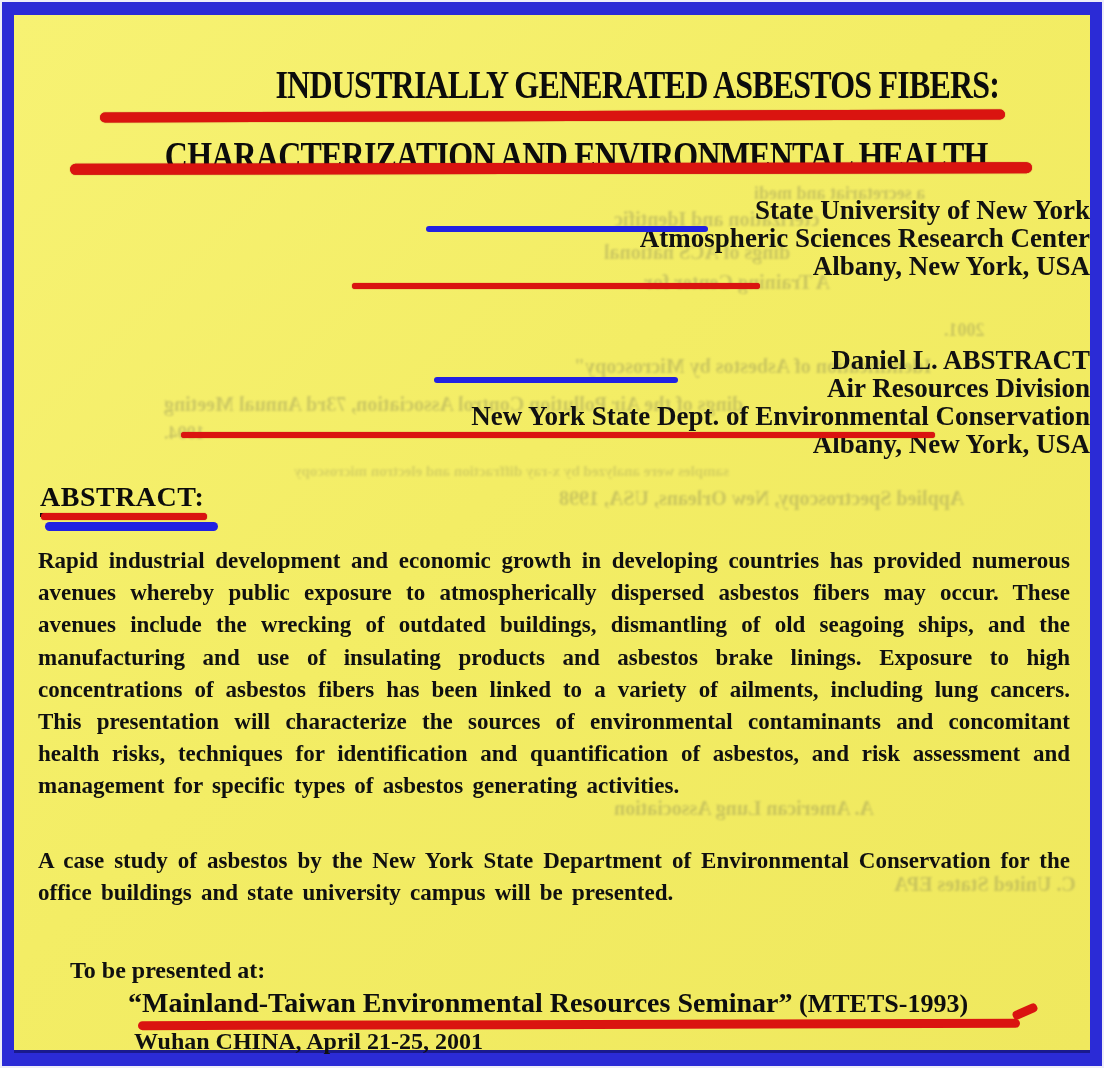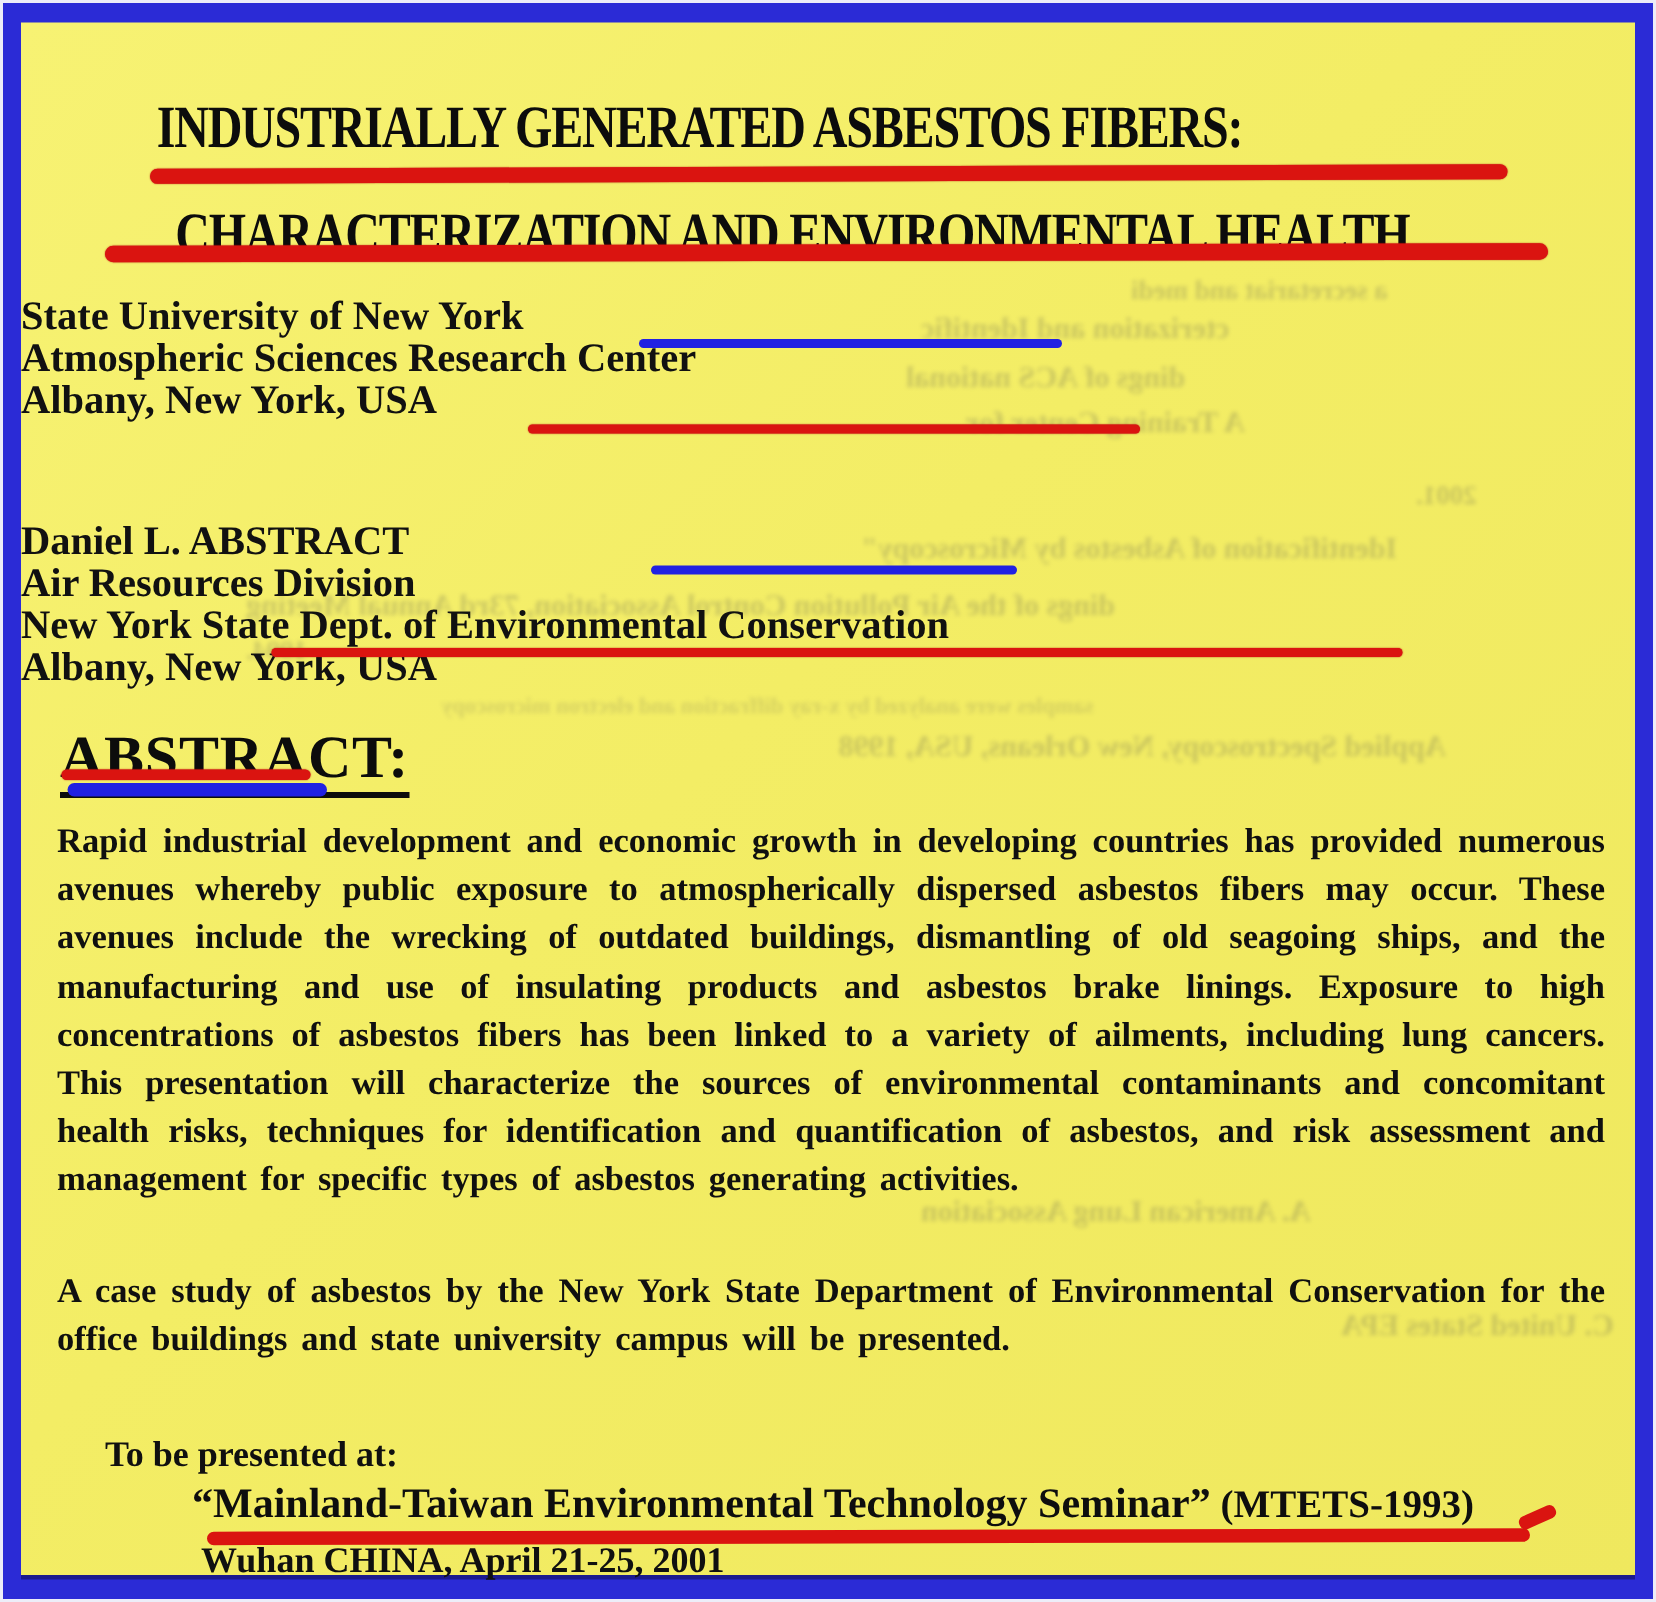--- a/index.html
+++ b/index.html
@@ -8,35 +8,35 @@
     background:#ededf8;
     font-family:"Liberation Serif","DejaVu Serif",serif;
   }
   .blue-frame{position:absolute;inset:2px;background:#2b2bd6;}
   .paper{
     position:absolute;left:14px;top:15px;right:14px;bottom:15px;
     background:linear-gradient(135deg,#f7f273 0%,#f3ed65 45%,#efe85e 100%);
     border-bottom:3px solid #1a1a8e;
   }
   .abs{position:absolute;}
-  .ctr{width:100%;text-align:left;}
+  .ctr{width:100%;text-align:right;}
   
   .headline{
     font-weight:700;color:#0c0c0c;font-size:40px;line-height:1;
     letter-spacing:-1px;white-space:nowrap;
   }
   .headline>span{display:inline-block;transform:scaleX(.8);transform-origin:center;}
   
   .author-line{font-weight:700;color:#111;font-size:27px;line-height:28px;white-space:nowrap;}
   
   .mk{position:absolute;border-radius:6px;}
   .mk-red{background:#da1410;box-shadow:0 0 1px #b30e0e;}
   .mk-blue{background:#2121e2;}
   
-  .abstract-h{font-weight:700;font-size:40px;color:#0c0c0c;letter-spacing:.5px;}
+  .abstract-h{font-weight:700;font-size:28px;color:#0c0c0c;letter-spacing:.5px;}
   .abstract-h span{border-bottom:4px solid #0c0c0c;padding-bottom:1px;}
   
   .para{
     font-weight:700;color:#101010;font-size:23px;line-height:32.2px;
     text-align:justify;word-spacing:3.5px;
   }
   
   .presented{font-weight:700;font-size:24px;color:#101010;}
   .seminar{font-weight:700;font-size:28px;color:#0e0e0e;white-space:nowrap;}
   .seminar .code{font-size:26px;}
@@ -101,19 +101,19 @@
     <span>ABSTRACT:</span>
   </div>
   <div class="mk mk-red" style="left:27px;top:498px;width:166px;height:7px;"></div>
   <div class="mk mk-blue" style="left:31px;top:507px;width:173px;height:9px;"></div>
 
   <div class="abs para" style="left:24px;top:530px;width:1032px;">Rapid industrial development and economic growth in developing countries has provided numerous avenues whereby public exposure to atmospherically dispersed asbestos fibers may occur. These avenues include the wrecking of outdated buildings, dismantling of old seagoing ships, and the manufacturing and use of insulating products and asbestos brake linings. Exposure to high concentrations of asbestos fibers has been linked to a variety of ailments, including lung cancers. This presentation will characterize the sources of environmental contaminants and concomitant health risks, techniques for identification and quantification of asbestos, and risk assessment and management for specific types of asbestos generating activities.</div>
   <div class="abs para" style="left:24px;top:830px;width:1032px;">A case study of asbestos by the New York State Department of Environmental Conservation for the office buildings and state university campus will be presented.</div>
 
   <div class="abs presented" style="left:56px;top:894px;margin-top:48px;">To be presented at:</div>
   <div class="abs seminar" style="left:114px;top:972px;">
-    <span>“Mainland-Taiwan Environmental Technology Seminar”</span><span class="code"> (MTETS-1993)</span>
+    <span>“Mainland-Taiwan Environmental Resources Seminar”</span><span class="code"> (MTETS-1993)</span>
   </div>
   <div class="sem-line"></div>
   <div class="sem-hook"></div>
   <div class="abs wuhan" style="left:120px;top:1013px;">Wuhan CHINA, April 21-25, 2001</div>
 
 </div>
 
 </body></html>

